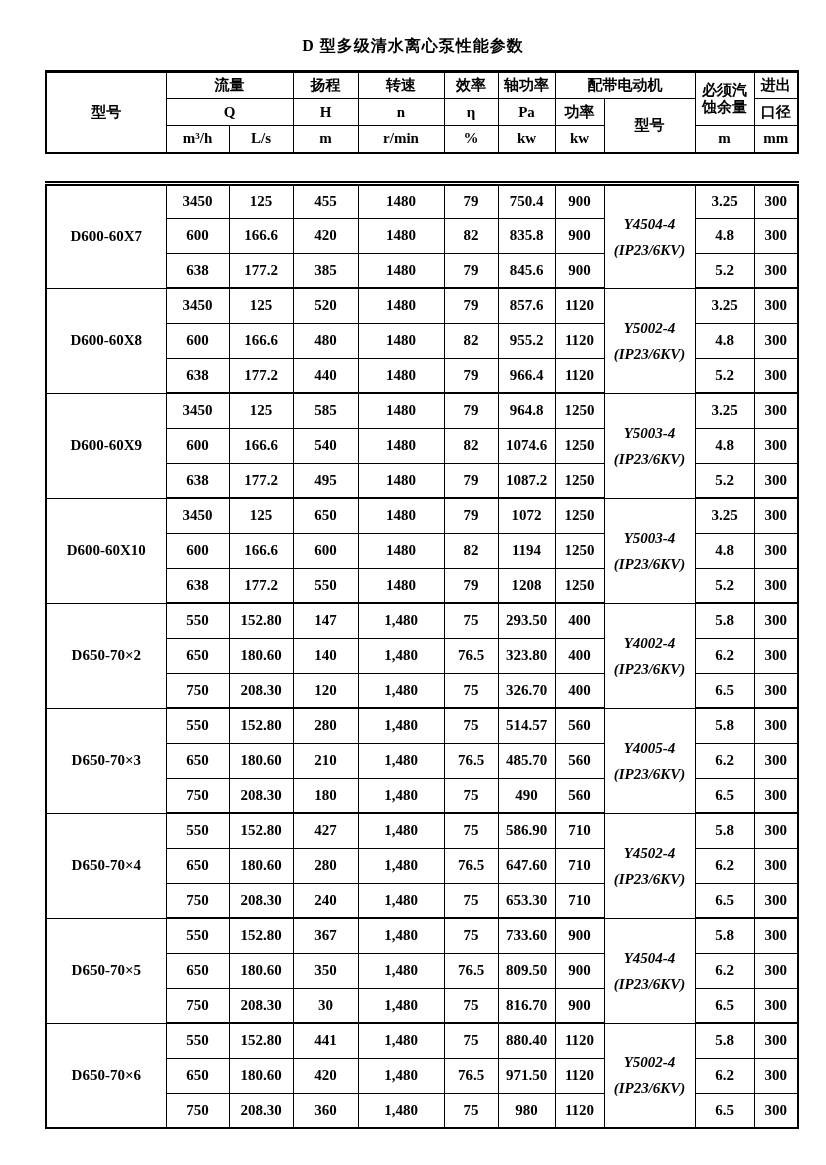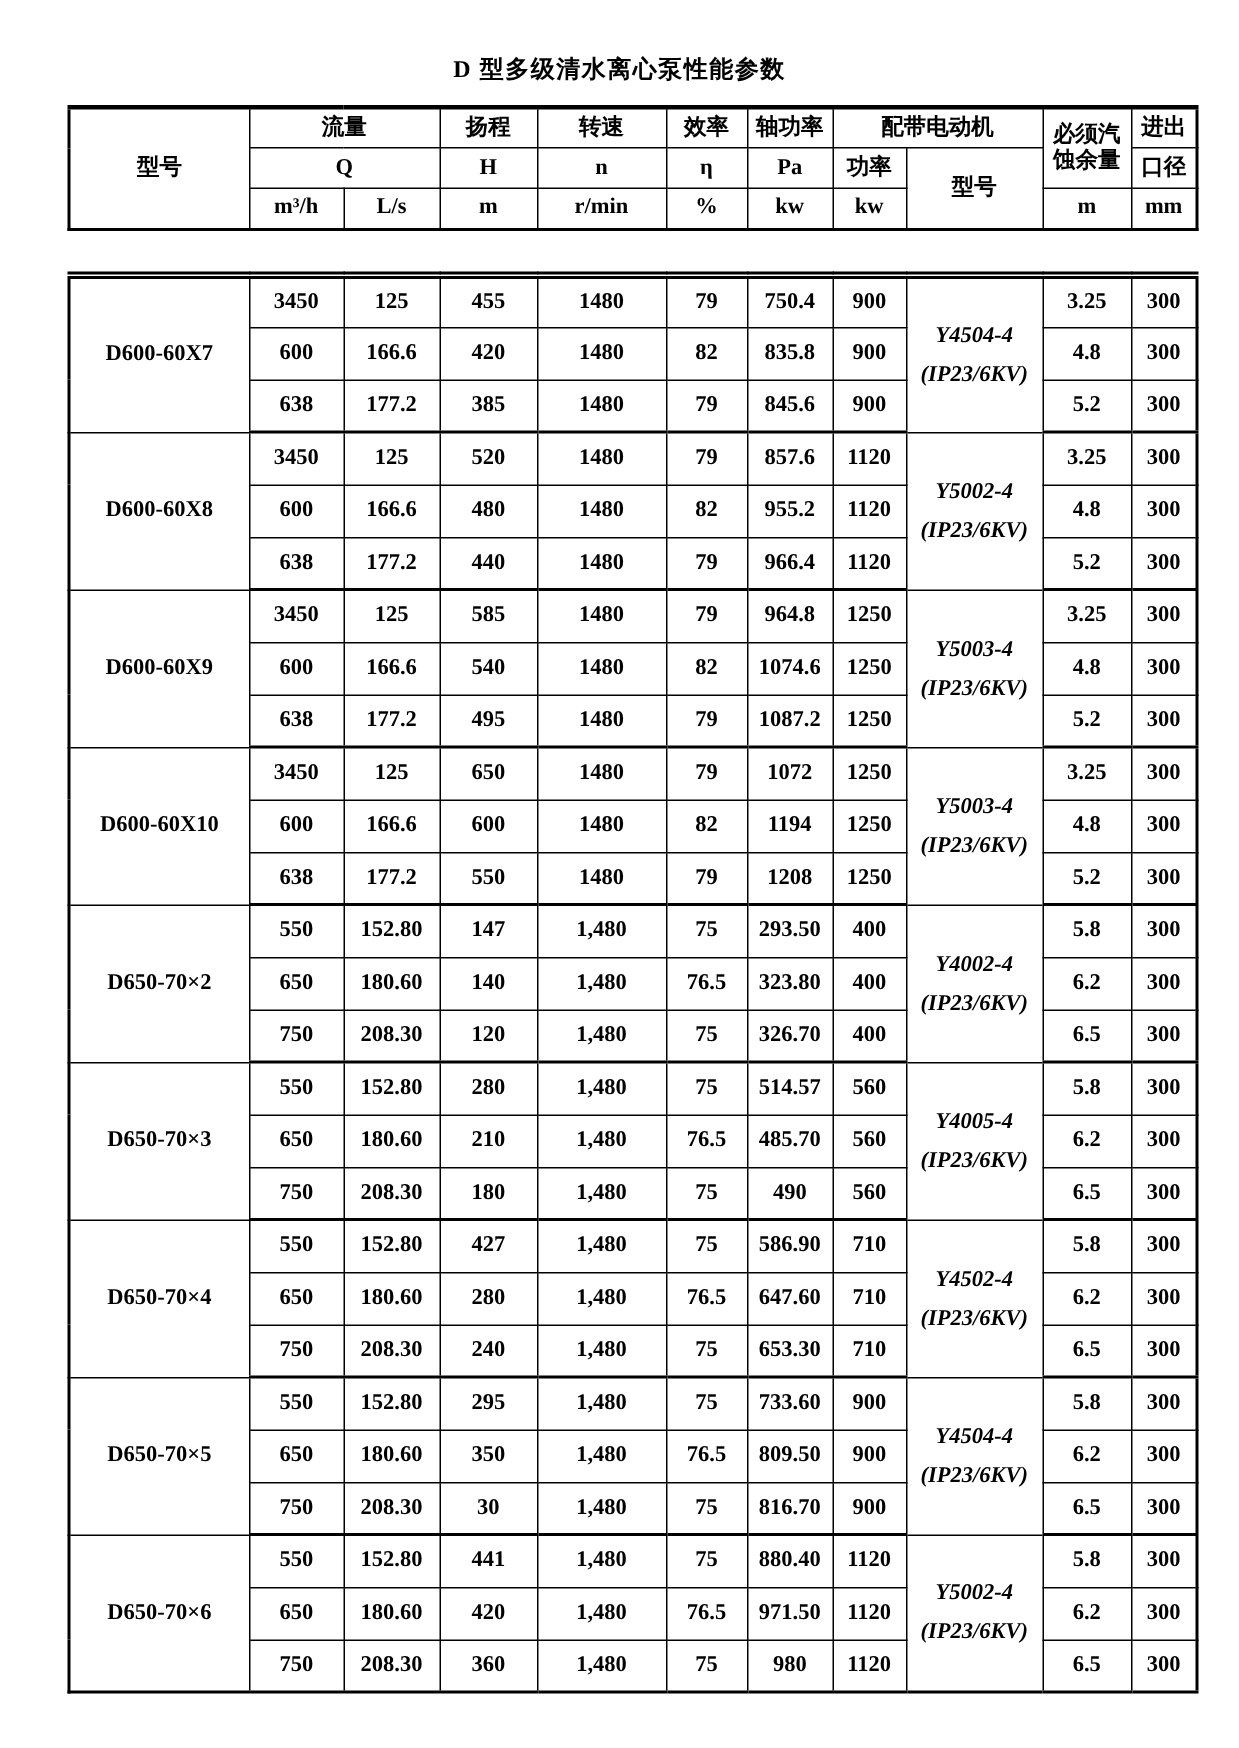--- a/index.html
+++ b/index.html
@@ -385,21 +385,21 @@
           <td>75</td>
           <td>653.30</td>
           <td>710</td>
           <td>6.5</td>
           <td>300</td>
         </tr>
         <tr>
           <td rowspan="3">D650-70×5</td>
           <td>550</td>
           <td>152.80</td>
-          <td>295</td>
+          <td>367</td>
           <td>1,480</td>
           <td>75</td>
           <td>733.60</td>
           <td>900</td>
           <td rowspan="3" class="motor-cell">
             <div>Y4504-4</div>
             <div>(IP23/6KV)</div>
           </td>
           <td>5.8</td>
           <td>300</td>

